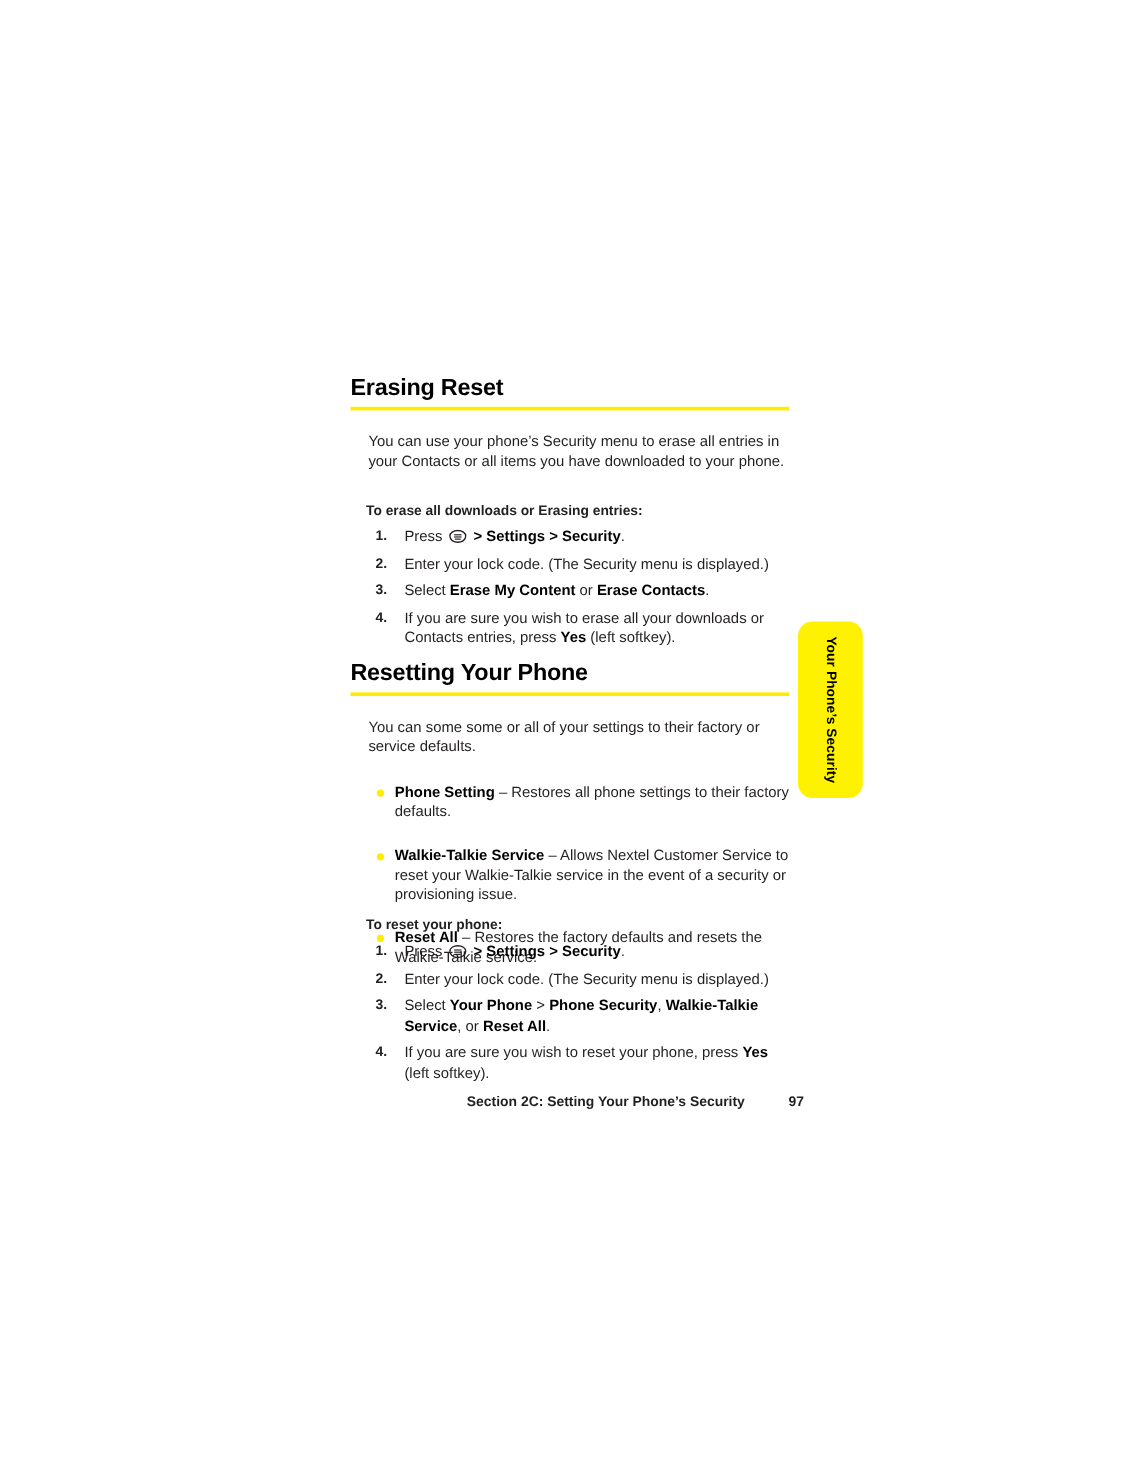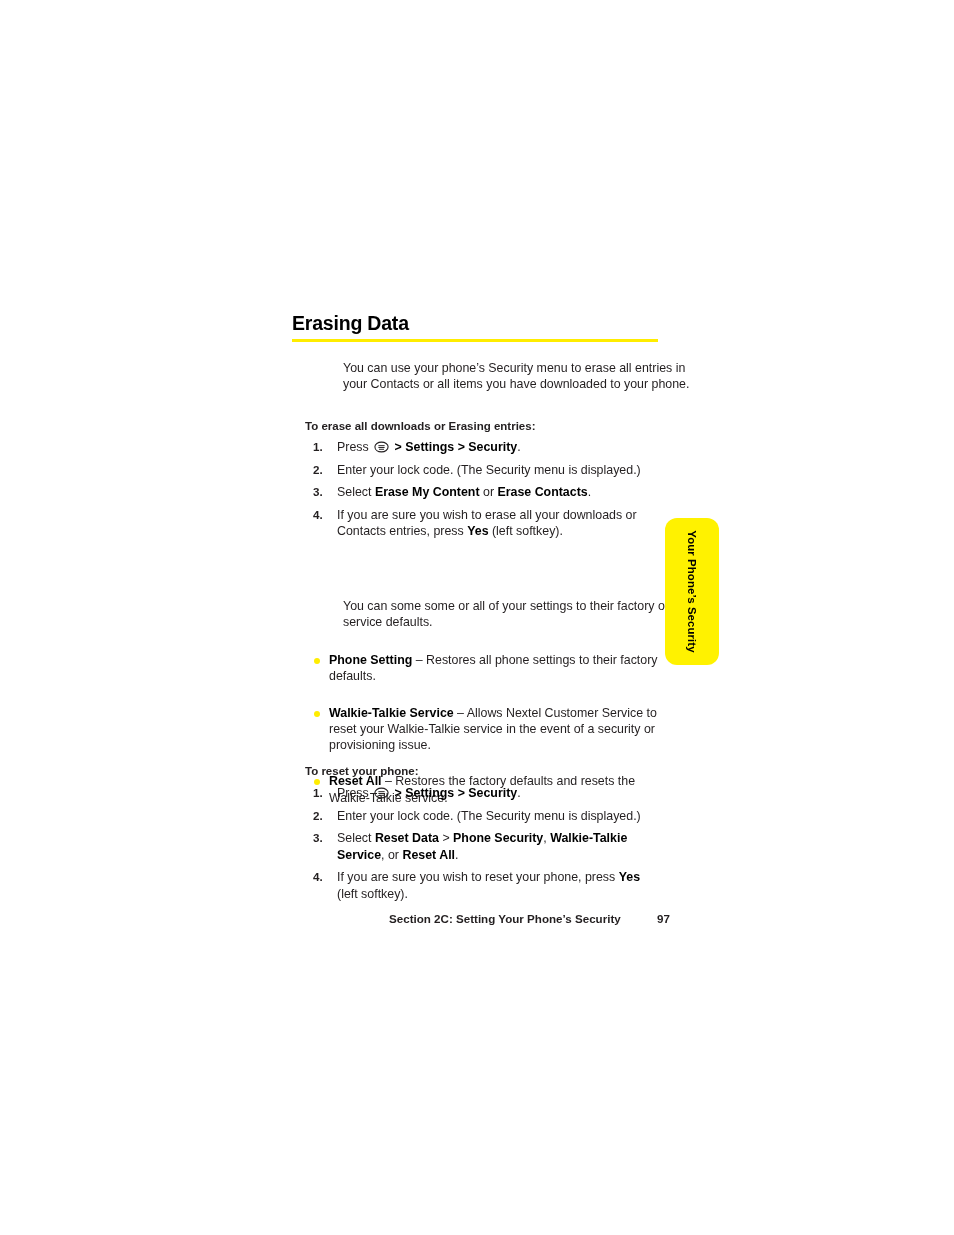--- a/index.html
+++ b/index.html
@@ -51,21 +51,20 @@
   
   .body-block {
     position: absolute;
     font-size: 12.4px;
     line-height: 16.3px;
     color: #231f20;
   }
   .intro {
     left: 307px;
     width: 352px;
-    margin-left: 36px;
   }
   #intro-erasing { top: 360px; }
   #intro-resetting { top: 598px; }
 
   .lead-in {
     position: absolute;
     left: 305px;
     font-size: 11.5px;
     font-weight: bold;
     color: #231f20;
@@ -190,21 +189,21 @@
     left: 365px;
     top: 0;
   }
 </style>
 </head>
 <body>
 
 <div class="page">
 
   <div class="section" id="section-erasing">
-    <h2 class="section-title">Erasing Data</h2>
+    <h2 class="section-title">Erasing Reset</h2>
     <div class="rule"></div>
   </div>
 
   <div class="body-block intro" id="intro-erasing">You can use your phone’s Security menu to erase all entries in your Contacts or all items you have downloaded to your phone.</div>
 
   <div class="lead-in" id="lead-erase">To erase all downloads or Erasing entries:</div>
 
   <div class="steps" id="steps-erasing">
       <div class="step">
         <span class="step-num">1.</span>
@@ -222,20 +221,24 @@
       <div class="step">
         <span class="step-num">3.</span>
         <span class="step-text">Select <b>Erase My Content</b> or <b>Erase Contacts</b>.</span>
       </div>
       <div class="step">
         <span class="step-num">4.</span>
         <span class="step-text">If you are sure you wish to erase all your downloads or Contacts entries, press <b>Yes</b> (left softkey).</span>
       </div>
     </div>
 
+  <div class="section" id="section-resetting">
+    <h2 class="section-title">Resetting Your Phone</h2>
+    <div class="rule"></div>
+  </div>
 
   <div class="body-block intro" id="intro-resetting">You can some some or all of your settings to their factory or service defaults.</div>
 
   <div class="bullets" id="bullets-resetting">
       <div class="bullet"><span class="bullet-dot"></span><span><b>Phone Setting</b> – Restores all phone settings to their factory defaults.</span></div>
       <div class="bullet"><span class="bullet-dot"></span><span><b>Walkie-Talkie Service</b> – Allows Nextel Customer Service to reset your Walkie-Talkie service in the event of a security or provisioning issue.</span></div>
       <div class="bullet"><span class="bullet-dot"></span><span><b>Reset All</b> – Restores the factory defaults and resets the Walkie-Talkie service.</span></div>
     </div>
 
   <div class="lead-in" id="lead-reset">To reset your phone:</div>
@@ -249,21 +252,21 @@
               <rect x="5.4" y="6.0" width="6.2" height="0.95" fill="#231f20"></rect>
               <rect x="6.0" y="7.8" width="5.0" height="0.95" fill="#231f20"></rect>
             </svg></span> <b>&gt;</b> <b>Settings</b> <b>&gt;</b> <b>Security</b>.</span>
       </div>
       <div class="step">
         <span class="step-num">2.</span>
         <span class="step-text">Enter your lock code. (The Security menu is displayed.)</span>
       </div>
       <div class="step">
         <span class="step-num">3.</span>
-        <span class="step-text">Select <b>Reset Data</b> &gt; <b>Phone Security</b>, <b>Walkie-Talkie Service</b>, or <b>Reset All</b>.</span>
+        <span class="step-text">Select <b>Your Phone</b> &gt; <b>Phone Security</b>, <b>Walkie-Talkie Service</b>, or <b>Reset All</b>.</span>
       </div>
       <div class="step">
         <span class="step-num">4.</span>
         <span class="step-text">If you are sure you wish to reset your phone, press <b>Yes</b> (left softkey).</span>
       </div>
     </div>
 
   <div id="side-tab">
     <div class="tab-label">Your Phone’s Security</div>
   </div>

